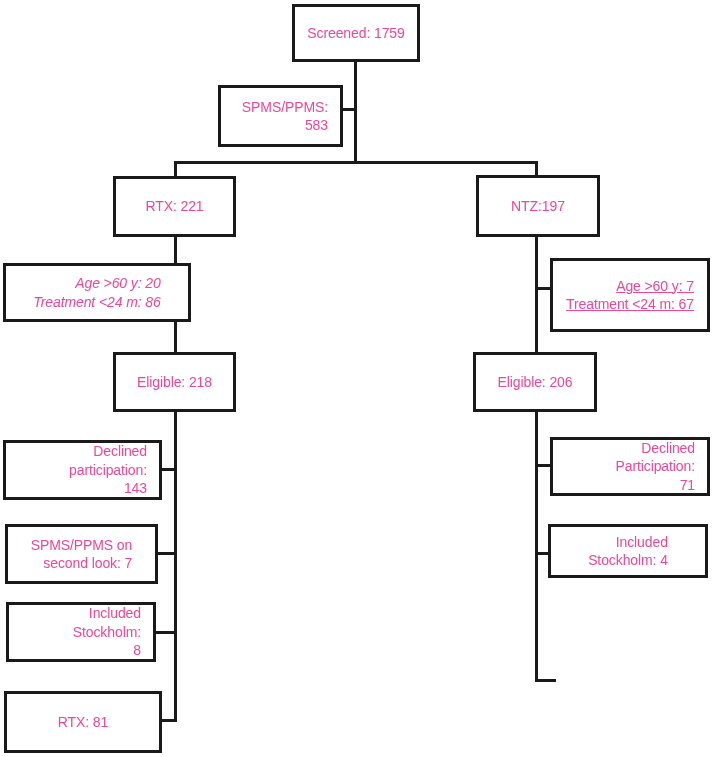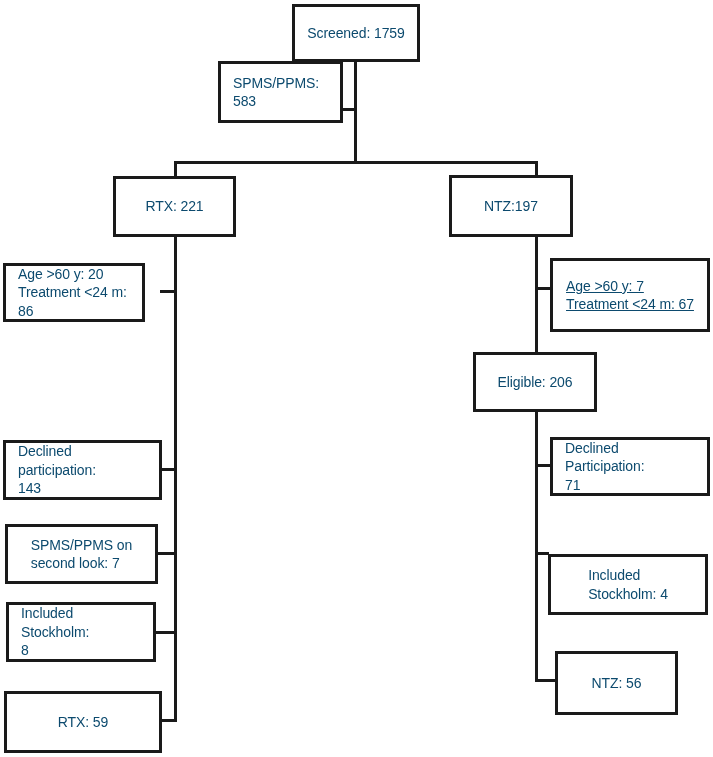--- a/index.html
+++ b/index.html
@@ -22,25 +22,25 @@
   }
   .node {
     position: absolute;
     z-index: 2;
     box-sizing: border-box;
     border: 3px solid var(--border, #1a1a1a);
     background: var(--fill, #ffffff);
     display: flex;
     align-items: center;
     justify-content: center;
-    text-align: left;
+    text-align: right;
     font-size: 14px;
     line-height: 1.32;
     letter-spacing: -0.1px;
-    color: #0c4a6e;
+    color: #ec4899;
     white-space: pre-line;
     padding: 12px;
   }
 </style>
 </head>
 <body>
 
 <div id="canvas">
 
   <div class="line" style="left:354px; top:62px; width:3px; height:102px;"></div>
@@ -56,34 +56,34 @@
   <div class="line" style="left:154px; top:631px; width:22px; height:3px;"></div>
   <div class="line" style="left:160px; top:719px; width:16px; height:3px;"></div>
 
   <div class="line" style="left:535px; top:237px; width:3px; height:445px;"></div>
   <div class="line" style="left:535px; top:287px; width:16px; height:3px;"></div>
   <div class="line" style="left:535px; top:464px; width:16px; height:3px;"></div>
   <div class="line" style="left:535px; top:552px; width:14px; height:3px;"></div>
   <div class="line" style="left:535px; top:679px; width:21px; height:3px;"></div>
 
   <div class="node" style="left:292px; top:4px; width:128px; height:58px;">Screened: 1759</div>
-  <div class="node" style="left:218px; top:61px; width:125px; height:62px;">SPMS/PPMS: 583</div>
+  <div class="node" style="left:218px; top:85px; width:125px; height:62px;">SPMS/PPMS: 583</div>
   <div class="node" style="left:113px; top:176px; width:123px; height:61px;">RTX: 221</div>
-  <div class="node" style="left:449px; top:175px; width:124px; height:62px;">NTZ:197</div>
-  <div class="node" style="left:3px; top:263px; width:142px; height:59px;">Age &gt;60 y: 20
+  <div class="node" style="left:476px; top:175px; width:124px; height:62px;">NTZ:197</div>
+  <div class="node" style="left:3px; top:263px; width:188px; height:59px;font-style:italic;">Age &gt;60 y: 20
 Treatment &lt;24 m: 86</div>
   <div class="node" style="left:550px; top:258px; width:160px; height:74px;text-decoration:underline;">Age &gt;60 y: 7
 Treatment &lt;24 m: 67</div>
+  <div class="node" style="left:113px; top:352px; width:123px; height:60px;">Eligible: 218</div>
   <div class="node" style="left:473px; top:352px; width:124px; height:60px;">Eligible: 206</div>
   <div class="node" style="left:3px; top:440px; width:159px; height:60px;">Declined participation:
 143</div>
   <div class="node" style="left:550px; top:437px; width:160px; height:59px;">Declined Participation:
 71</div>
   <div class="node" style="left:5px; top:524px; width:153px; height:60px;">SPMS/PPMS on
 second look: 7</div>
-  <div class="node" style="left:548px; top:554px; width:160px; height:61px;">Included
+  <div class="node" style="left:548px; top:524px; width:160px; height:54px;">Included
 Stockholm: 4</div>
   <div class="node" style="left:6px; top:602px; width:150px; height:60px;">Included Stockholm:
 8</div>
-  <div class="node" style="left:4px; top:691px; width:158px; height:62px;">RTX: 59</div>
-  <div class="node" style="left:555px; top:651px; width:123px; height:64px;">NTZ: 56</div>
+  <div class="node" style="left:4px; top:691px; width:158px; height:62px;">RTX: 81</div>
 
 </div>
 
 </body></html>

